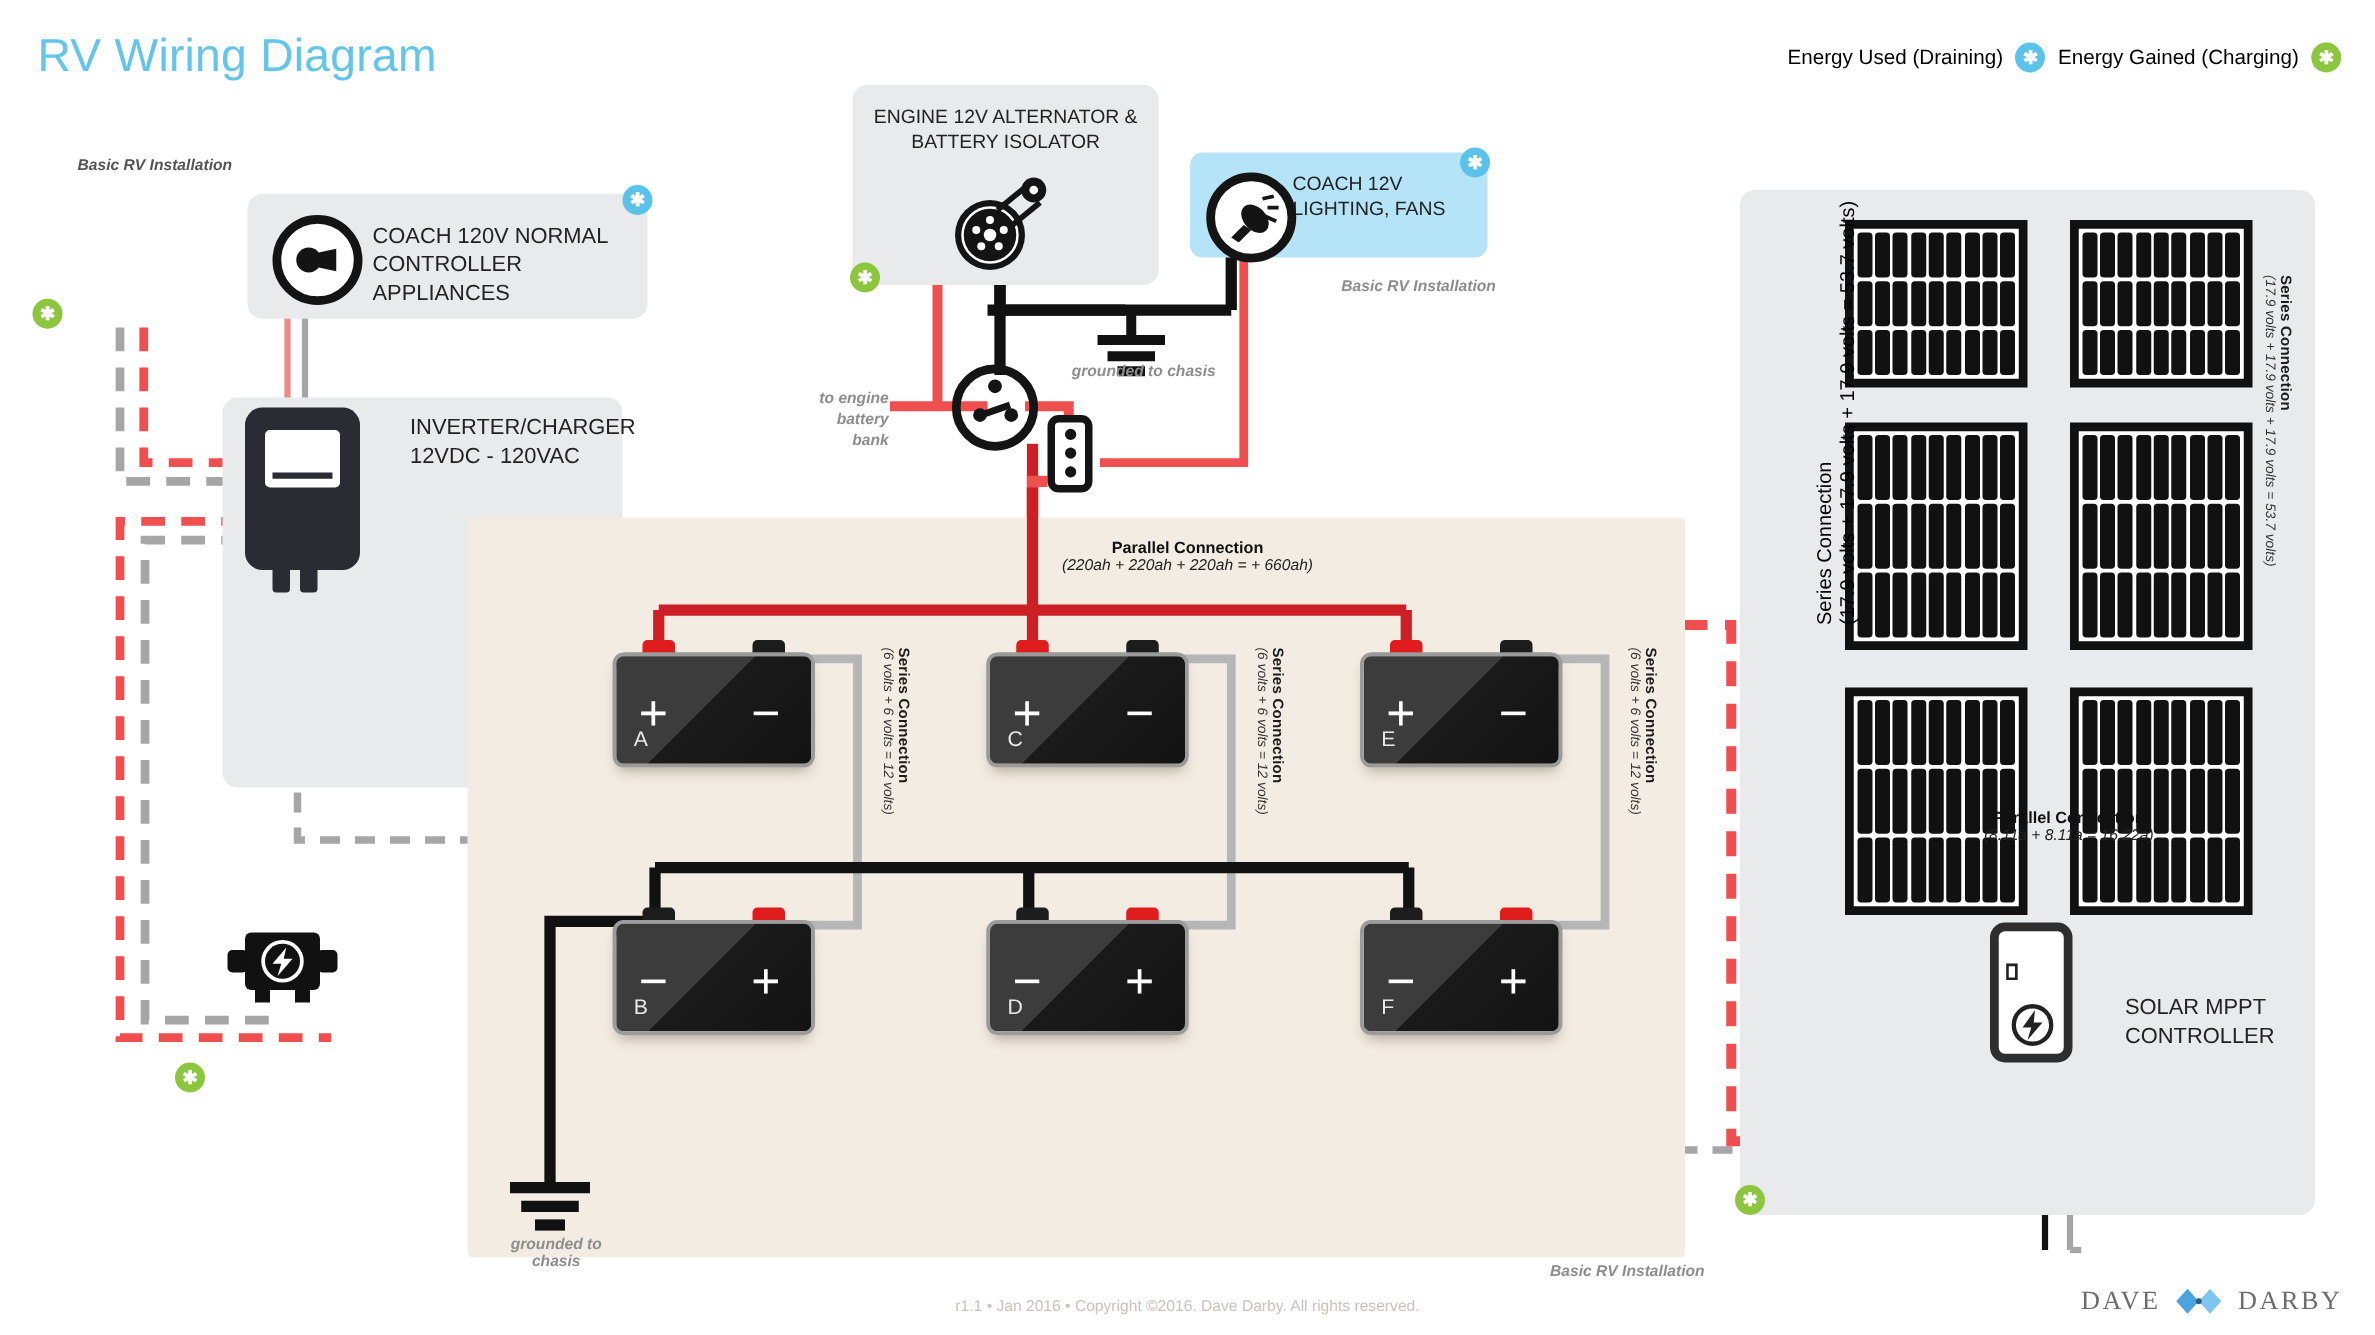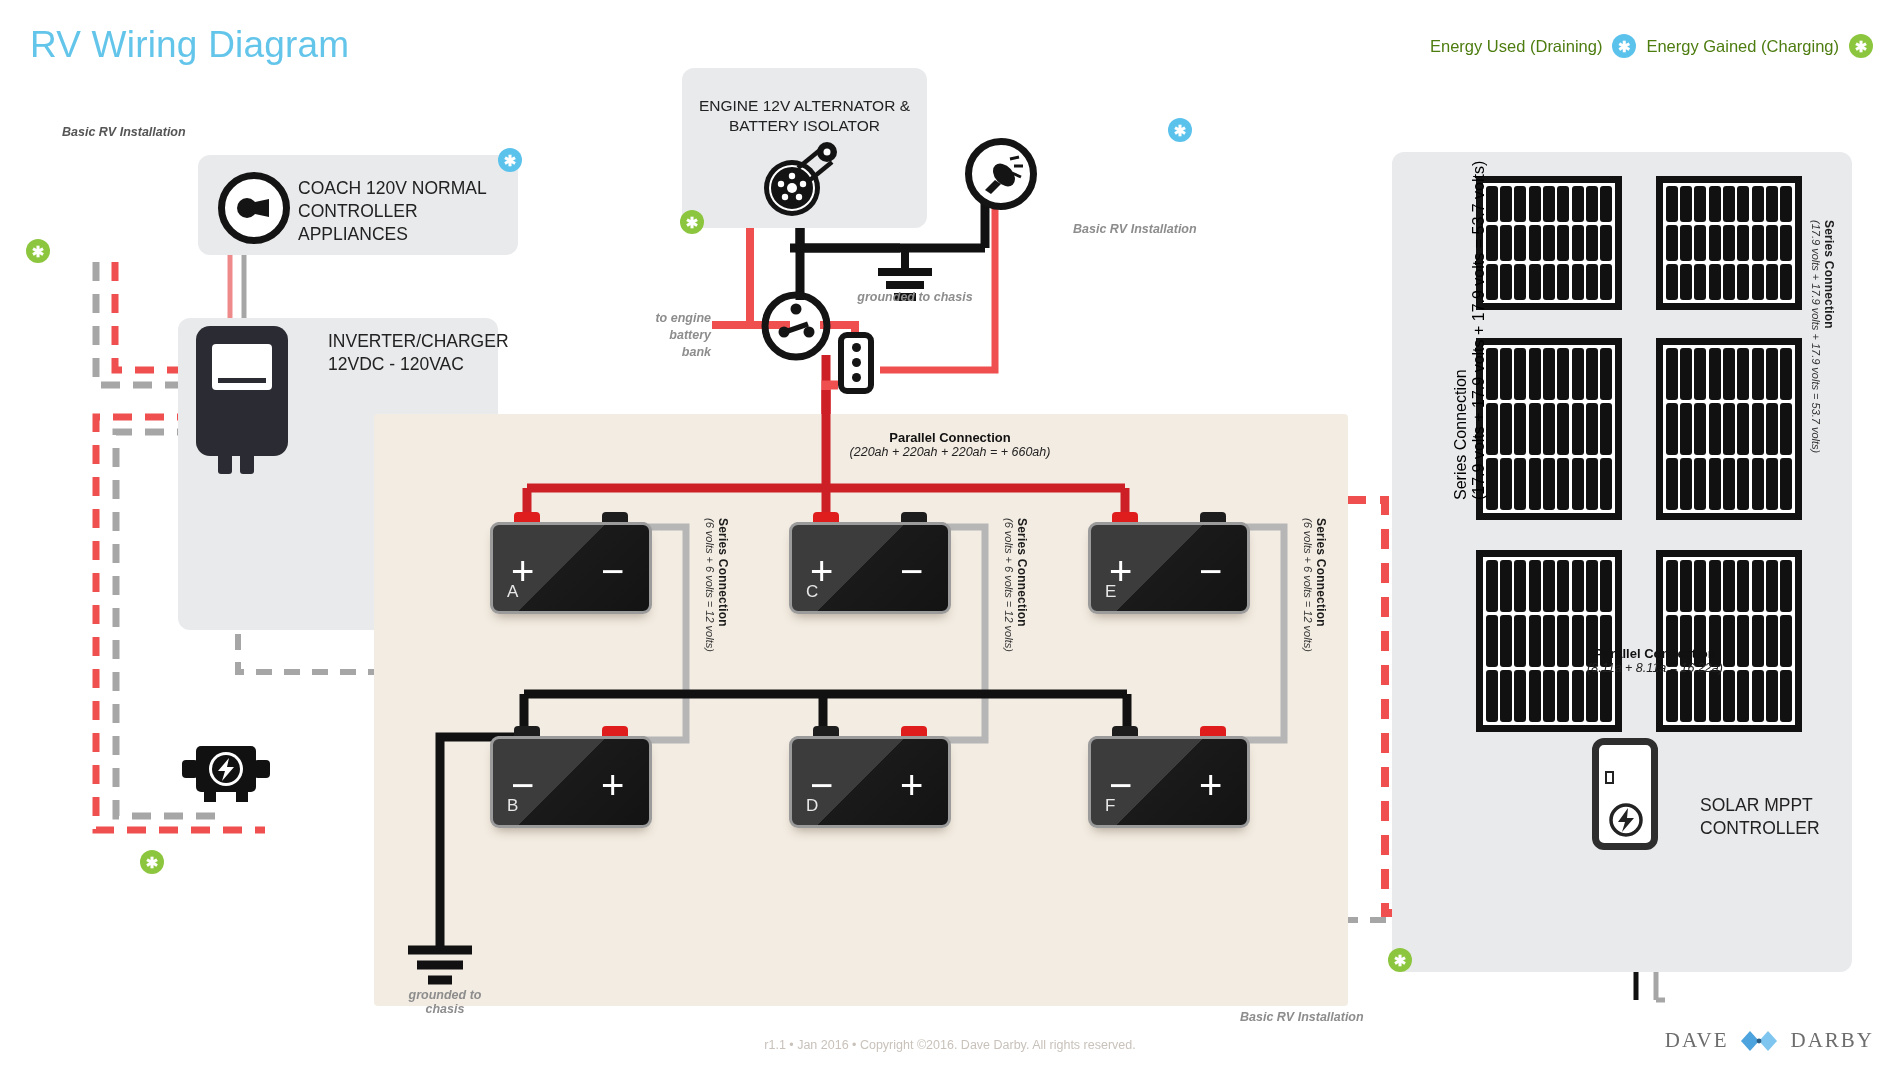--- a/index.html
+++ b/index.html
@@ -16,21 +16,21 @@
 
   
   #title {
     left: 30px; top: 24px;
     font-size: 37px; color: #63c5ea; letter-spacing: .2px;
     font-weight: 400;
   }
 
   
   #legend { left: 1430px; top: 34px; display: flex; align-items: center; gap: 10px; }
-  #legend .lg-text { font-size: 16.5px; color: #4d7c0f; }
+  #legend .lg-text { font-size: 16.5px; color: #000000; }
   .dot { width: 24px; height: 24px; border-radius: 50%; display:flex; align-items:center;
          justify-content:center; color:#fff; font-size:15px; line-height:1; font-weight:700;}
   .dot-blue { background: #5bc2ec; }
   .dot-green { background: #8cc63f; }
 
   
   .panel { background:#e9eaec; border-radius: 12px; }
   .panel-blue { background:#b5e3f7; border-radius: 10px; }
   .panel-green { background:#cfe7a5; border-radius: 10px; }
   .panel-beige { background:#f3ece2; border-radius: 4px; }
@@ -278,21 +278,21 @@
     <rect x="76" y="22" width="16" height="18" rx="4" fill="#111"></rect>
     <rect x="26" y="52" width="12" height="12" fill="#111"></rect>
     <rect x="58" y="52" width="12" height="12" fill="#111"></rect>
     <circle cx="48" cy="31" r="17" fill="#fff"></circle>
     <circle cx="48" cy="31" r="14" fill="#111"></circle>
     <path d="M51 20 L40 33 L47 33 L44 43 L56 29 L49 29 Z" fill="#fff"></path>
   </svg>
   <div class="abs dot dot-green" style="left:140px; top:850px;">✱</div>
 
   <div class="abs panel" style="left:682px; top:68px; width:245px; height:160px;">
-    <div class="abs" style="left:0; top:16px; width:245px; text-align:center;margin-top:12px;">
+    <div class="abs" style="left:0; top:16px; width:245px; text-align:center;">
       <div class="boxlabel-sm">ENGINE 12V ALTERNATOR &amp;</div>
       <div class="boxlabel-sm">BATTERY ISOLATOR</div>
     </div>
   </div>
   <svg class="abs" style="left:758px; top:140px;" width="90" height="78" viewBox="0 0 90 78">
     <circle cx="34" cy="48" r="28" fill="#141414"></circle>
     <circle cx="34" cy="48" r="22" fill="none" stroke="#fff" stroke-width="2"></circle>
     <circle cx="34" cy="48" r="5" fill="#fff"></circle>
     <circle cx="34" cy="36" r="3.2" fill="#fff"></circle>
     <circle cx="45" cy="44" r="3.2" fill="#fff"></circle>
@@ -319,20 +319,26 @@
     <div class="abs" style="left:8px; top:20px; width:9px; height:9px; border-radius:50%; background:#141414;"></div>
     <div class="abs" style="left:8px; top:35px; width:9px; height:9px; border-radius:50%; background:#141414;"></div>
   </div>
 
   <div class="abs cap-light" style="left:641px; top:310px; text-align:right; width:70px; line-height:1.35;">
     <div>to engine</div>
     <div>battery bank</div>
   </div>
   <div class="abs cap-light" style="left:855px; top:290px; width:120px; text-align:center;">grounded to chasis</div>
 
+  <div class="abs panel-blue" style="left:952px; top:122px; width:238px; height:84px;">
+    <div class="abs" style="left:82px; top:16px;">
+      <div class="boxlabel-sm">COACH 12V</div>
+      <div class="boxlabel-sm">LIGHTING, FANS</div>
+    </div>
+  </div>
   <div class="abs icirc" style="left:965px; top:138px; width:72px; height:72px;">
     <svg width="44" height="40" viewBox="0 0 44 40">
       <g fill="#141414">
         <path d="M16 26 L6 36 L12 40 L22 30 Z"></path>
         <ellipse cx="25" cy="21" rx="9" ry="13" transform="rotate(-42 25 21)"></ellipse>
         <path d="M31 5 L40 3 M35 12 L44 12 M33 19 L42 23" stroke="#141414" stroke-width="3" fill="none"></path>
       </g>
     </svg>
   </div>
   <div class="abs dot dot-blue" style="left:1168px; top:118px;">✱</div>

